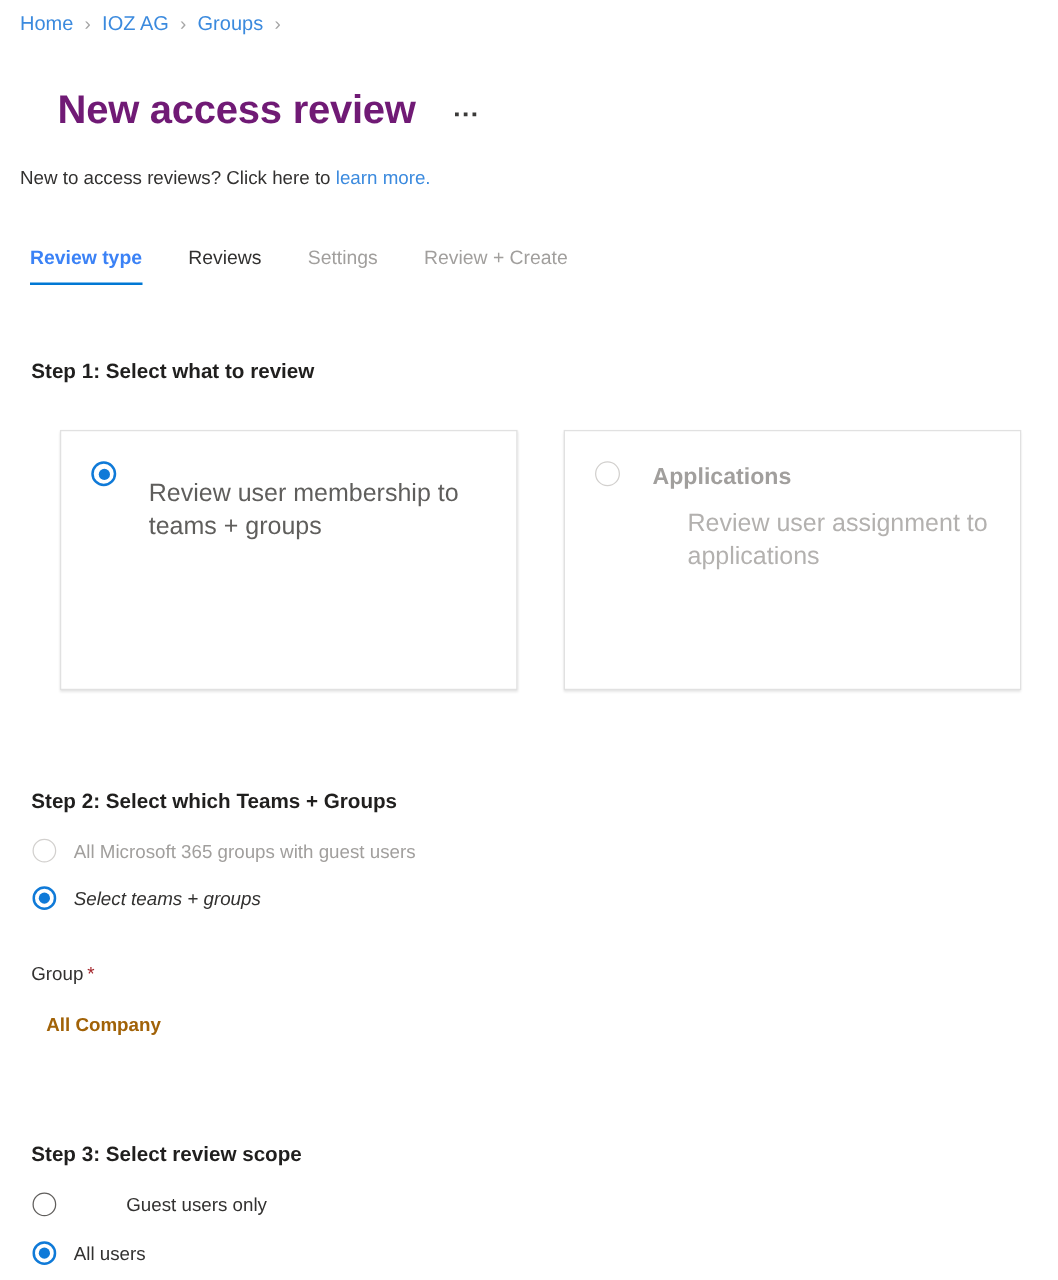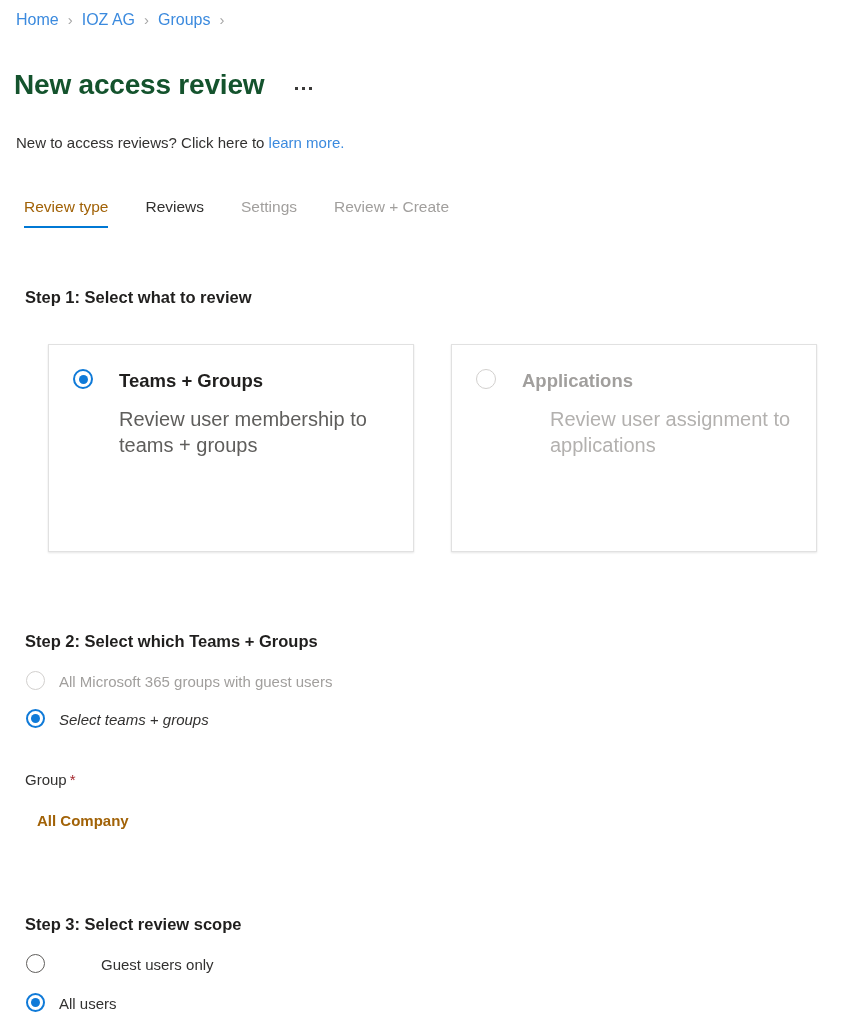--- a/index.html
+++ b/index.html
@@ -42,26 +42,27 @@
 
   
   .title-row {
     position: absolute;
     top: 46px;
     left: 14px;
     display: flex;
     align-items: center;
   }
   .page-title {
-    font-size: 28px;
+    font-size: 32px;
     line-height: 40px;
     font-weight: 600;
-    color: #14532d;
+    color: #701a75;
     letter-spacing: -0.2px;
     white-space: nowrap;
+    margin-left: 32px;
   }
   .more-btn {
     margin-left: 27px;
     margin-top: 8px;
     display: flex;
     align-items: center;
     gap: 4px;
     cursor: pointer;
     padding: 4px;
   }
@@ -100,22 +101,22 @@
     position: relative;
     font-size: 15.5px;
     line-height: 21px;
     padding-bottom: 11px;
     margin-right: 37px;
     cursor: pointer;
     white-space: nowrap;
     color: #323130;
   }
   .tab.active {
-    font-weight: 400;
-    color: #a16207;
+    font-weight: 700;
+    color: #3b82f6;
   }
   .tab.disabled {
     color: #a19f9d;
     cursor: default;
   }
   .tab.active::after {
     content: "";
     position: absolute;
     left: 0;
     right: 0;
@@ -287,21 +288,20 @@
   <div class="tab disabled">Review + Create</div>
 </div>
 
 <div class="step-h" id="step1-h">Step 1: Select what to review</div>
 
 <div class="card-row">
 
   <div class="opt-card">
     <span class="radio checked"></span>
     <div class="card-body">
-      <div class="card-title">Teams + Groups</div>
       <div class="card-desc">Review user membership to teams + groups</div>
     </div>
   </div>
 
   <div class="opt-card disabled">
     <span class="radio muted"></span>
     <div class="card-body">
       <div class="card-title">Applications</div>
       <div class="card-desc">Review user assignment to applications</div>
     </div>

